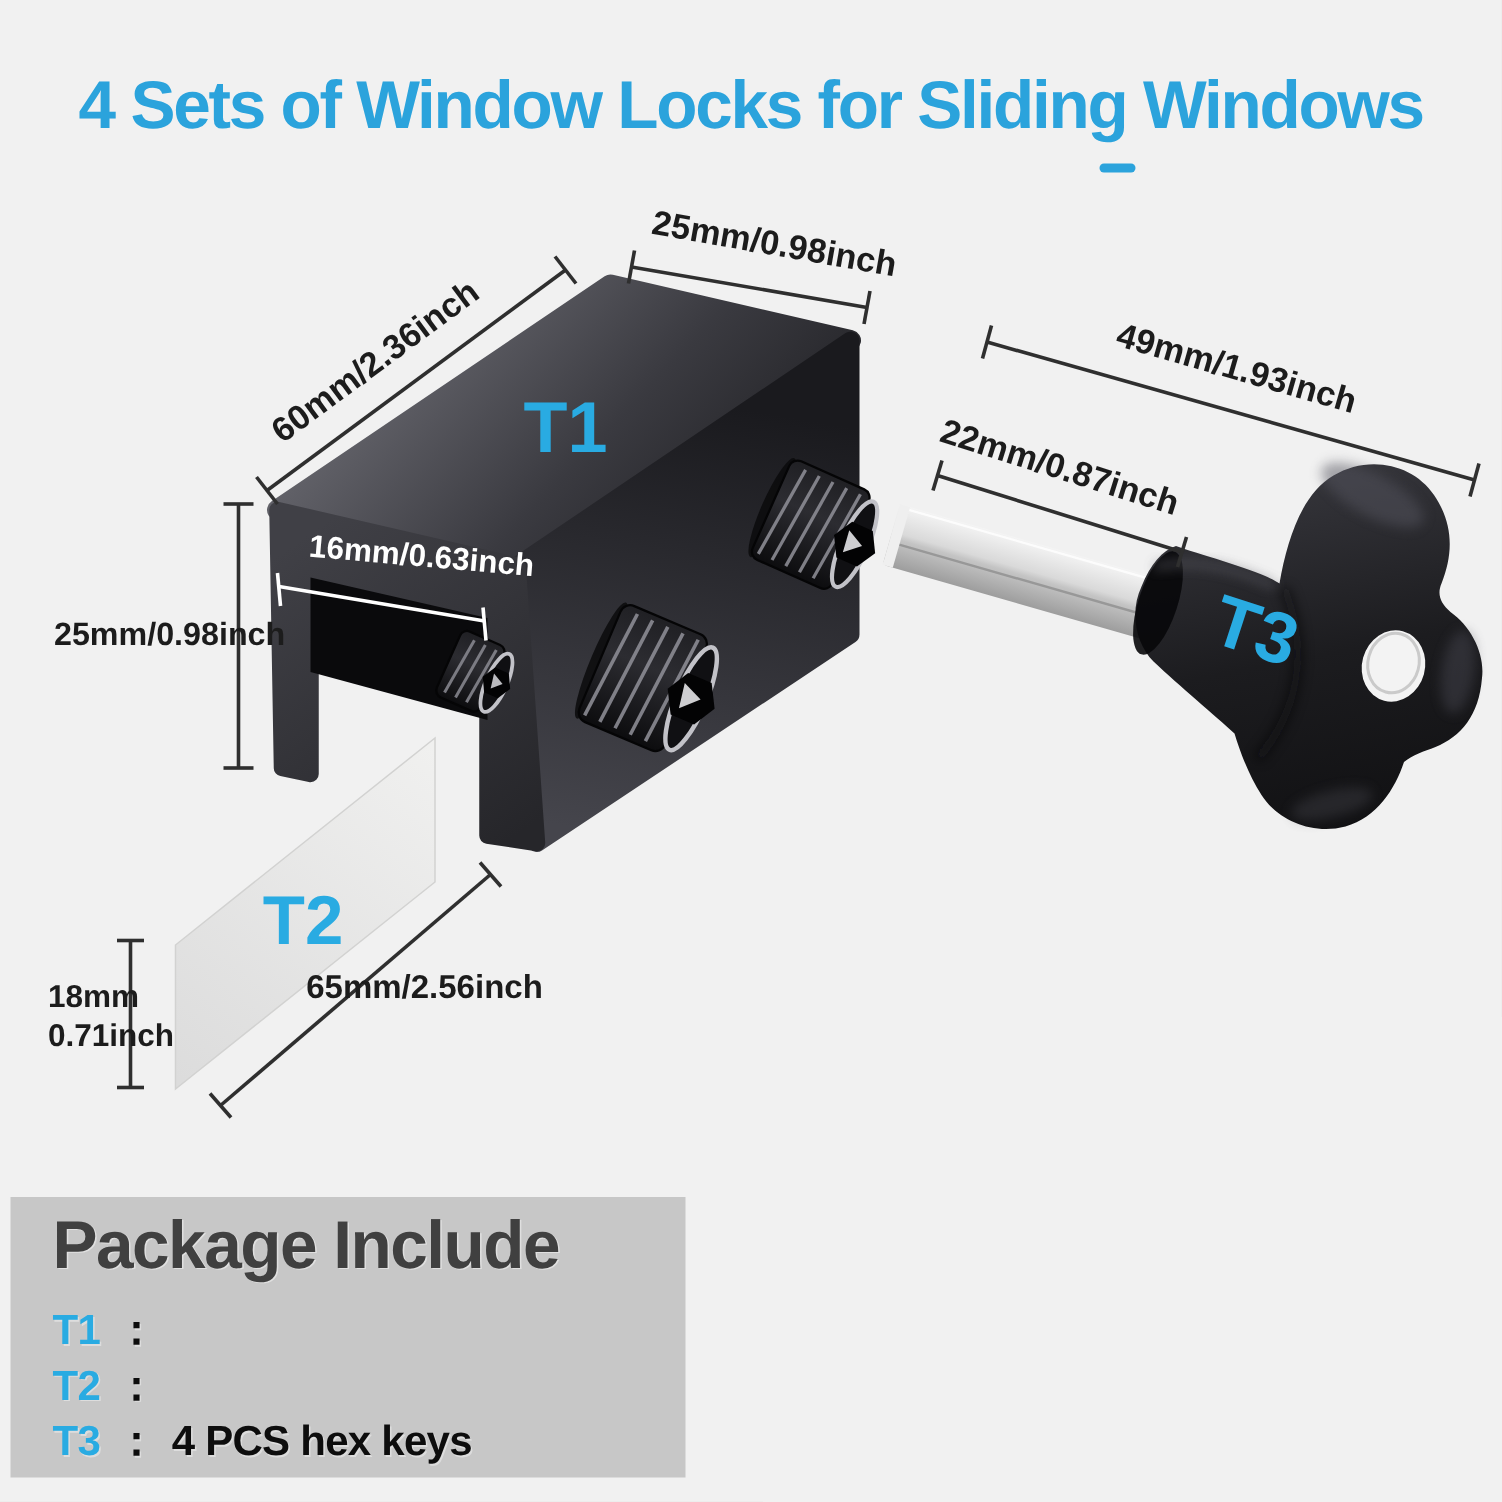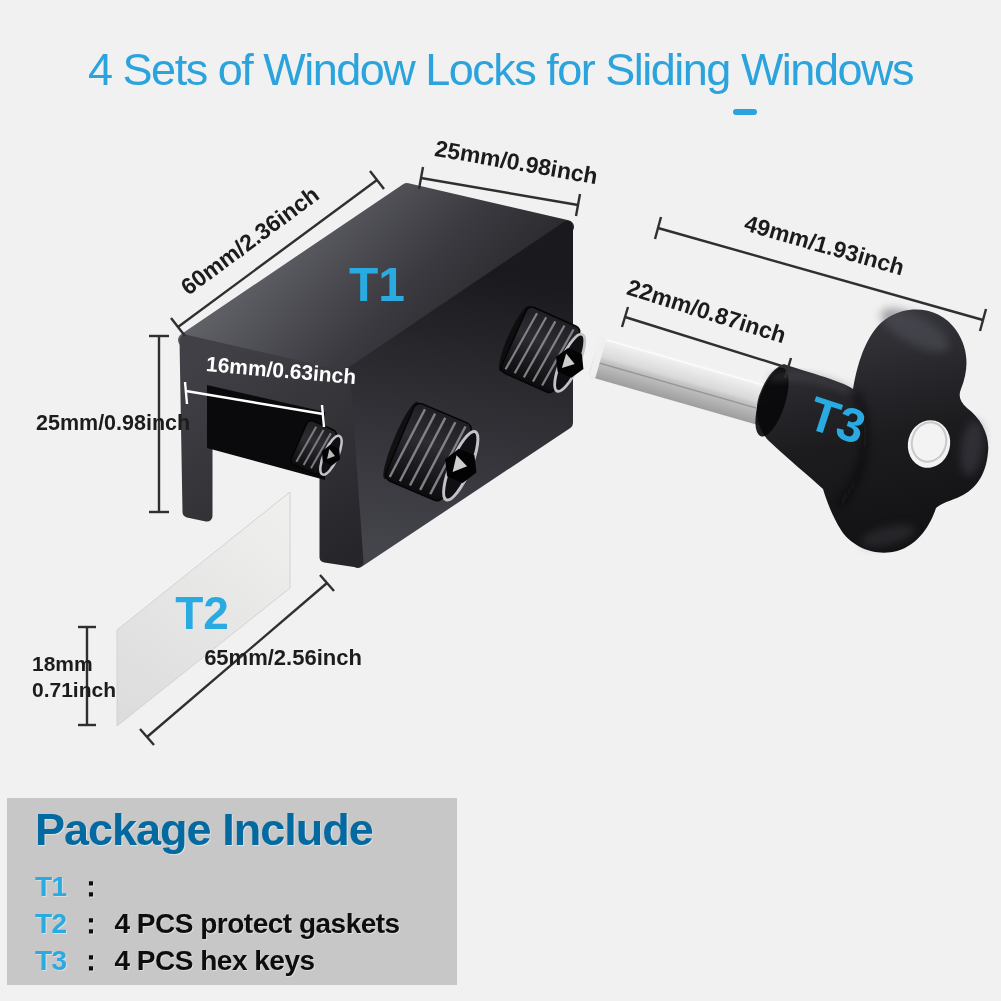--- a/index.html
+++ b/index.html
@@ -4,34 +4,34 @@
 <style>
   html,body{margin:0;padding:0;background:#e9e9e9;}
   #stage{
     position:relative;width:1001px;height:1001px;overflow:hidden;
     background:#f1f1f1;
     font-family:"Liberation Sans", sans-serif;
   }
   #title{
     position:absolute;top:40px;left:0;width:100%;height:60px;
     display:flex;align-items:center;justify-content:center;
-    font-size:45px;font-weight:normal;letter-spacing:-1.5px;
+    font-size:45px;font-weight:bold;letter-spacing:-1.5px;
     color:#2ba3dc;white-space:nowrap;
   }
   #title-dash{
     position:absolute;left:733px;top:109px;width:24px;height:6px;
     border-radius:3px;background:#2ba3dc;
   }
   #scene{position:absolute;left:0;top:0;}
   #package-box{
     position:absolute;left:7px;top:798px;width:450px;height:187px;
     background:#c7c7c7;box-sizing:border-box;padding:6px 0 0 28px;
   }
   #package-heading{
-    font-size:45px;font-weight:bold;color:#0369a1;letter-spacing:-1px;
+    font-size:45px;font-weight:bold;color:#404040;letter-spacing:-1px;
     text-shadow:1px 1px 0 rgba(255,255,255,.45);
     line-height:52px;
   }
   #package-items{margin-top:12px;}
   .pkg-row{
     display:flex;align-items:baseline;
     font-size:28px;font-weight:bold;line-height:37px;
     color:#0d0d0d;text-shadow:1px 1px 0 rgba(255,255,255,.4);
     letter-spacing:-0.5px;
   }
@@ -246,21 +246,20 @@
   <div id="package-box">
     <div id="package-heading">Package Include</div>
     <div id="package-items">
       <div class="pkg-row">
         <span class="pkg-tag">T1</span>
           <span class="pkg-colon">：</span>
       </div>
       <div class="pkg-row">
         <span class="pkg-tag">T2</span>
           <span class="pkg-colon">：</span>
-          <span class="pkg-desc">4 PCS protect gaskets</span>
       </div>
       <div class="pkg-row">
         <span class="pkg-tag">T3</span>
           <span class="pkg-colon">：</span>
           <span class="pkg-desc">4 PCS hex keys</span>
       </div>
     </div>
   </div>
 
 </div>

